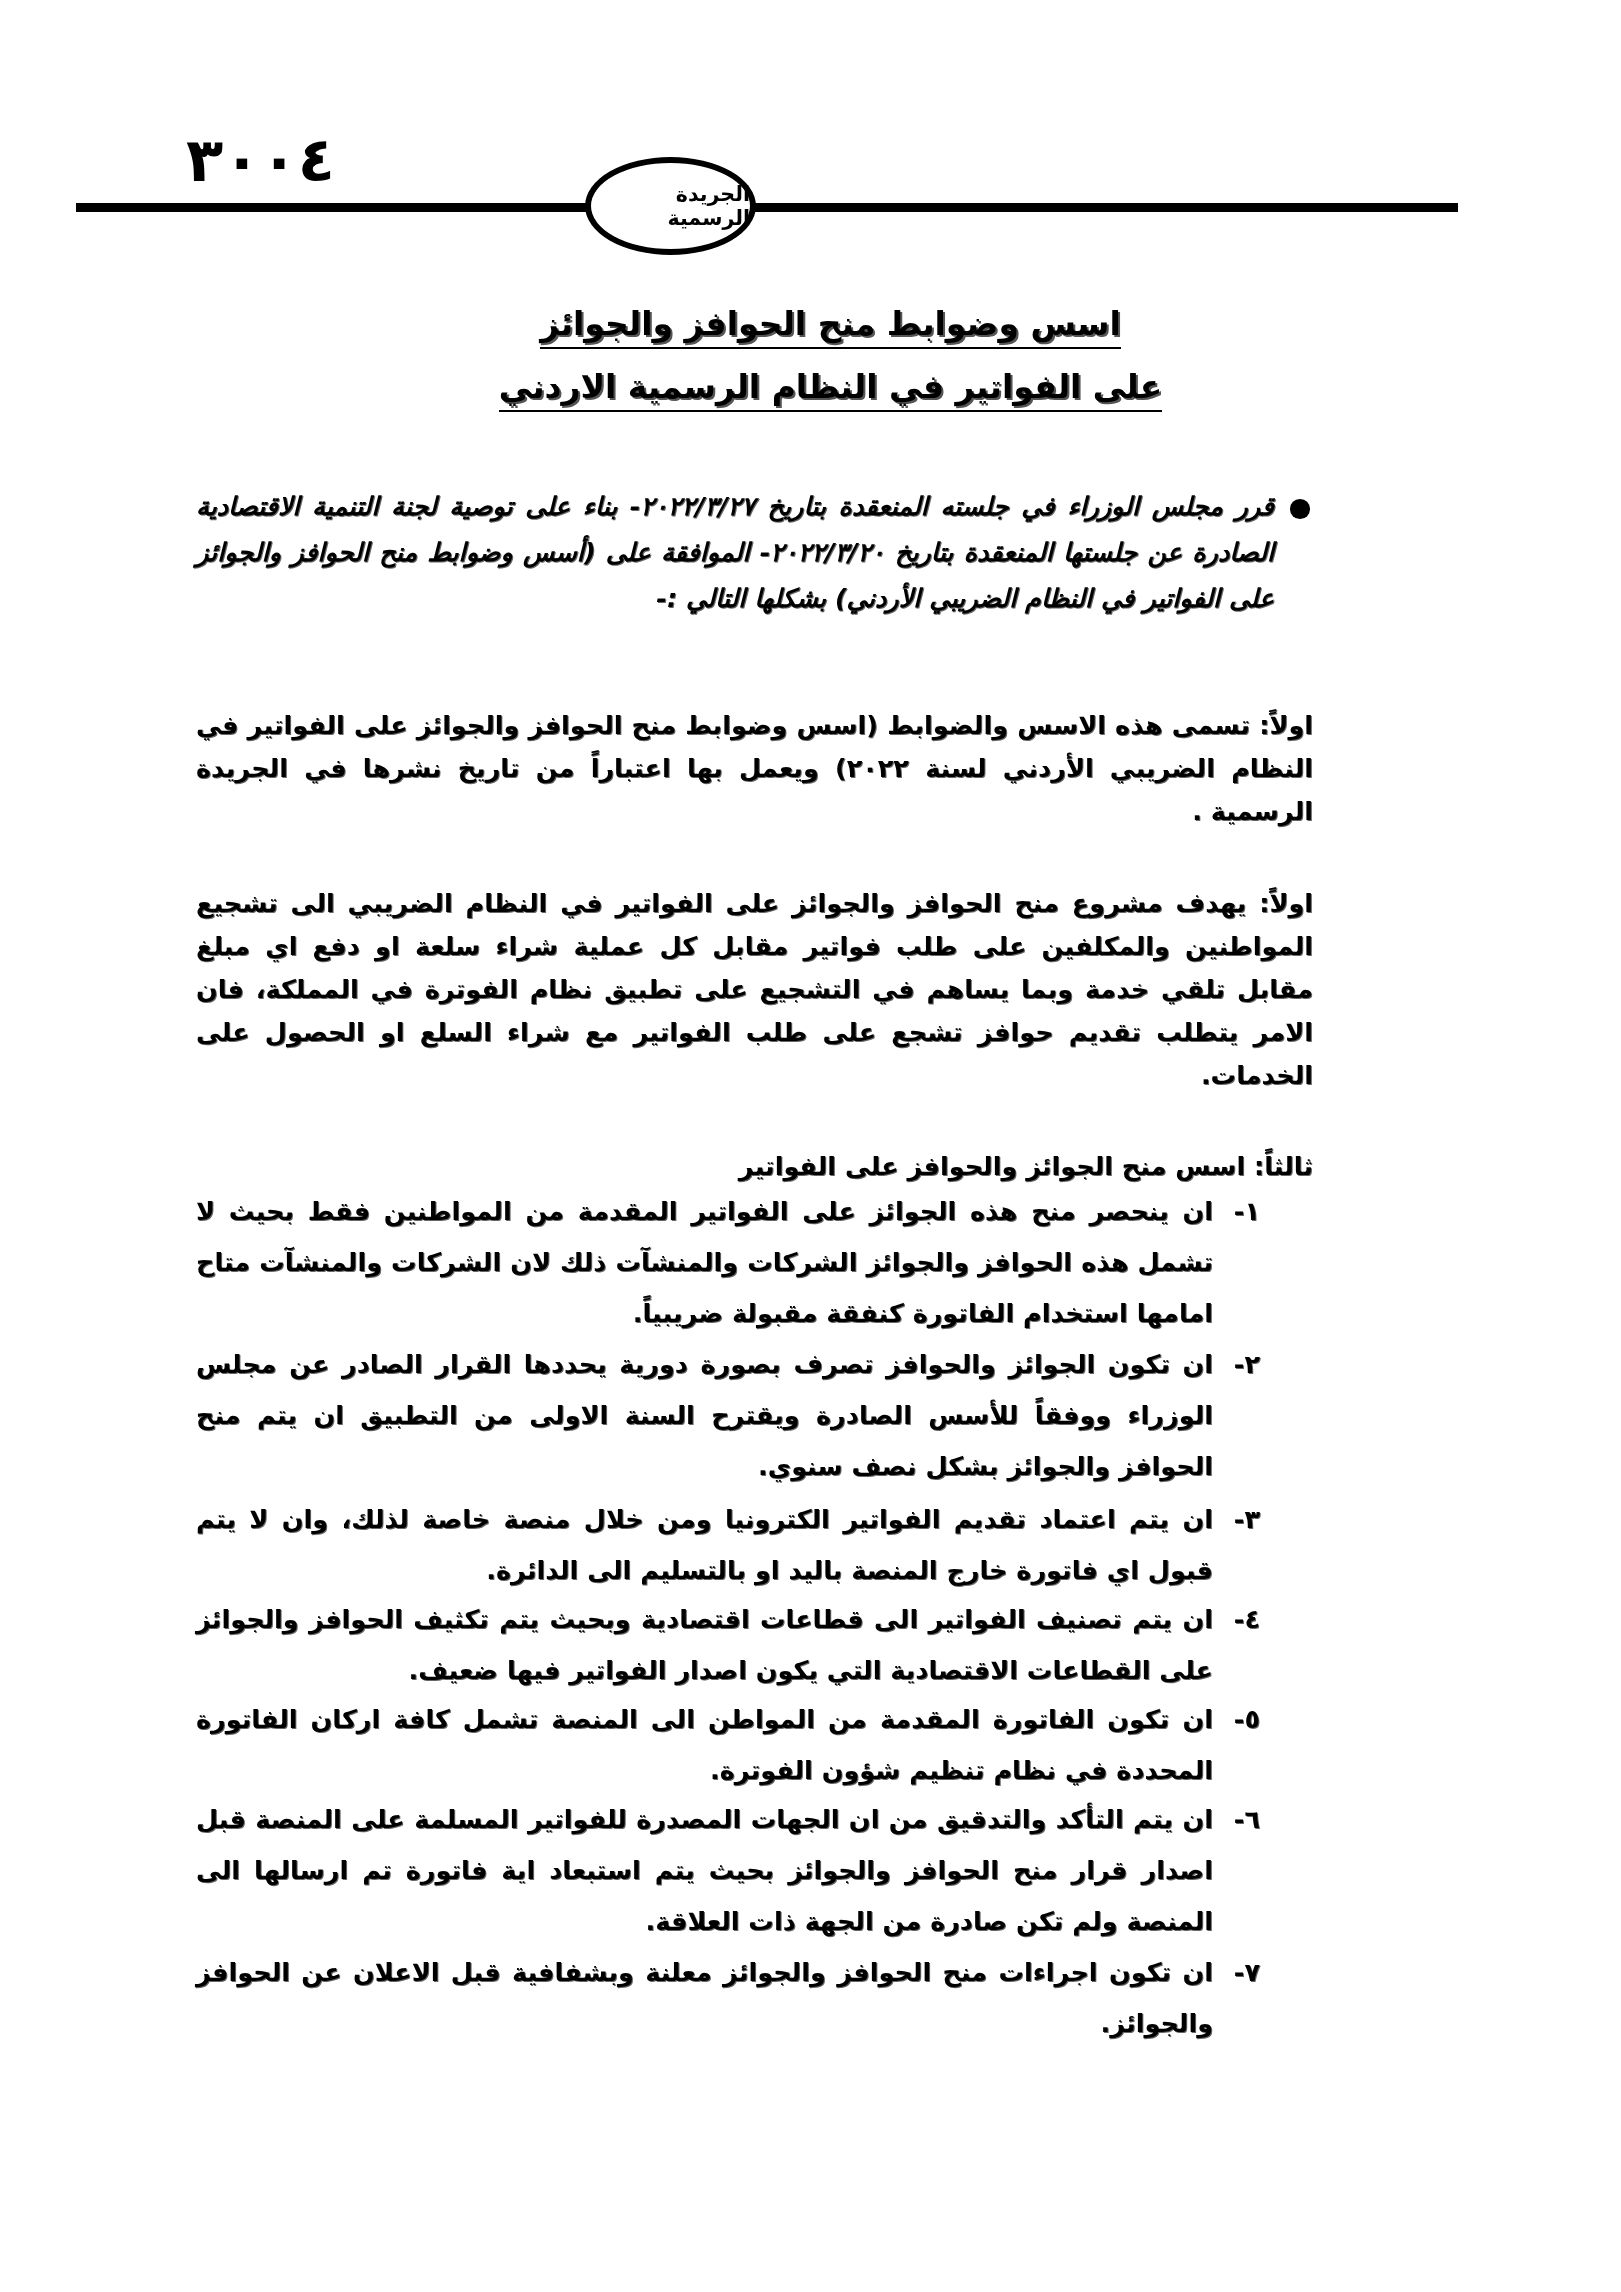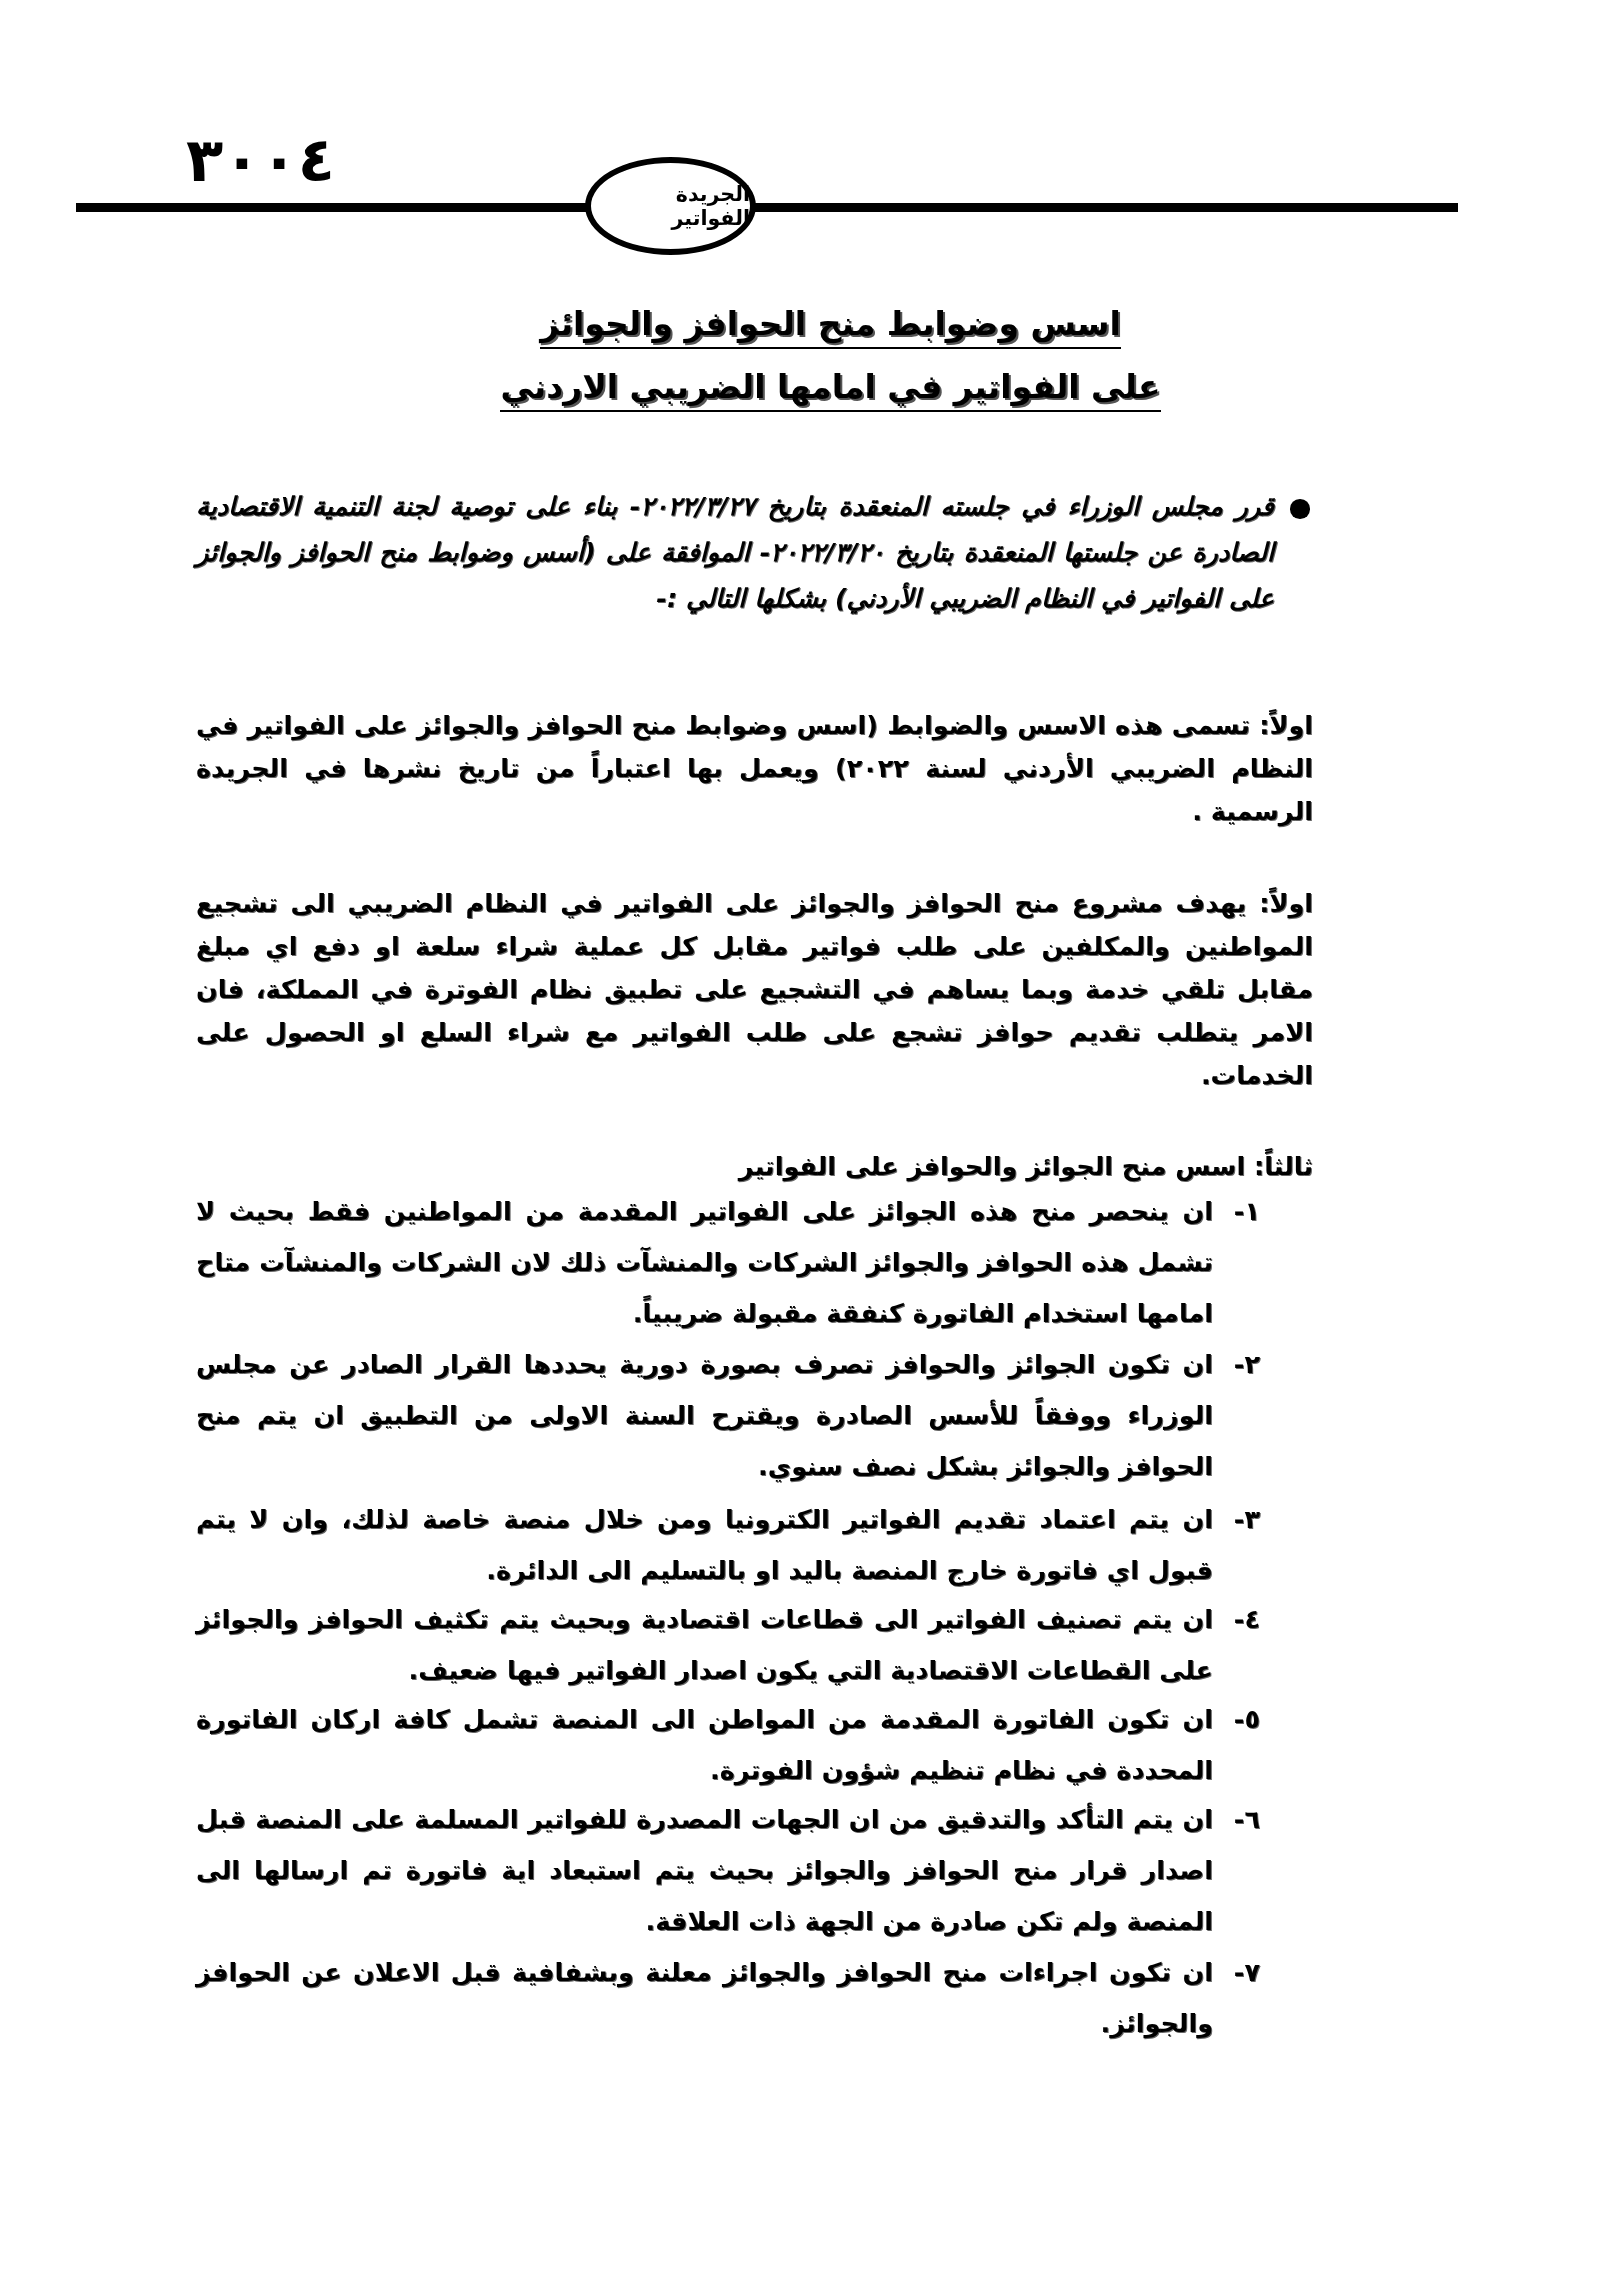--- a/index.html
+++ b/index.html
@@ -33,28 +33,28 @@
   .item .num { position: absolute; right: 0; top: 0; white-space: nowrap; }
   .item .text { margin-right: 47px; text-align: justify; }
 </style>
 </head>
 <body>
 
 <div class="page-number">٣٠٠٤</div>
 <div class="rule left"></div>
 <div class="rule right"></div>
 <div class="masthead">
-  <span>الجريدة الفواتير</span>
+  <span>الجريدة الرسمية</span>
 </div>
 
 <div class="title l1">
   <span>اسس وضوابط منح الحوافز والجوائز</span>
 </div>
 <div class="title l2">
-  <span>على الفواتير في امامها الضريبي الاردني</span>
+  <span>على الفواتير في النظام الرسمية الاردني</span>
 </div>
 
 <div class="bullet"></div>
 <div class="para p-intro">قرر مجلس الوزراء في جلسته المنعقدة بتاريخ ٢٠٢٢/٣/٢٧- بناء على توصية لجنة التنمية الاقتصادية الصادرة عن جلستها المنعقدة بتاريخ ٢٠٢٢/٣/٢٠- الموافقة على (أسس وضوابط منح الحوافز والجوائز على الفواتير في النظام الضريبي الأردني) بشكلها التالي :-</div>
 
 <div class="section s1">
   <div class="body">
     <span>اولاً:</span>
     <span>تسمى هذه الاسس والضوابط (اسس وضوابط منح الحوافز والجوائز على الفواتير في النظام الضريبي الأردني لسنة ٢٠٢٢) ويعمل بها اعتباراً من تاريخ نشرها في الجريدة الرسمية .</span>
   </div>

